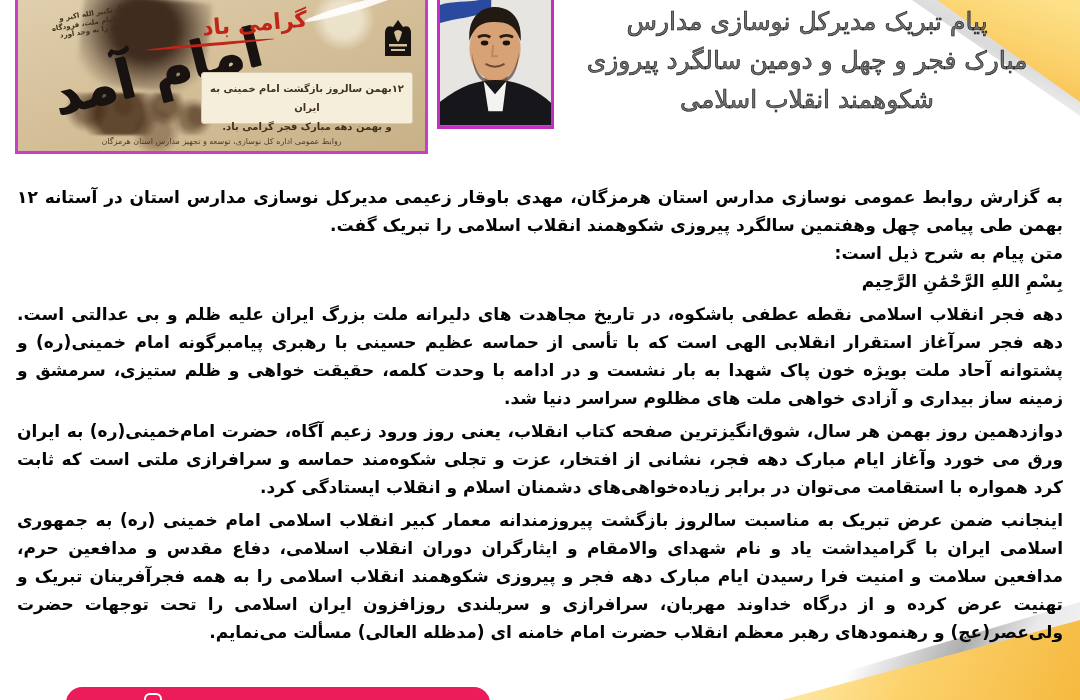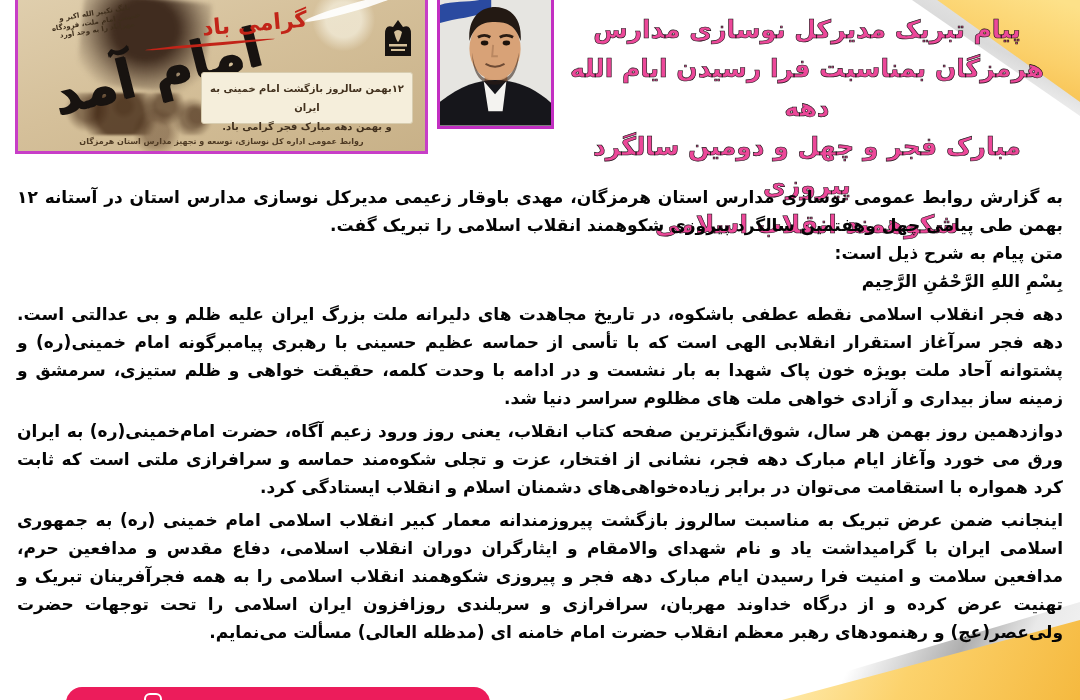--- a/index.html
+++ b/index.html
@@ -82,33 +82,33 @@
   }
   .poster-emblem { position:absolute; right:10px; top:27px; width:34px; height:40px; }
   .poster-caption {
     position:absolute; right:12px; top:81px; width:212px; height:52px;
     background:#f5eedb; border:1px solid #d8cdb0; border-radius:3px;
     padding:6px 6px 0 6px; text-align:center;
     font-size:10px; line-height:19px; font-weight:bold; color:#41301d;
   }
   .poster-footer {
     position:absolute; bottom:5px; left:0; width:100%;
-    text-align:center; font-size:8px; font-weight:bold; color:#4f3b24;
+    text-align:center; font-size:8px; font-weight:normal; color:#4f3b24;
   }
   
   .portrait {
     position:absolute; left:437px; top:-8px; width:117px; height:137px;
     border:3px solid #c22fc2; overflow:hidden; background:#e3e3df;
   }
   .portrait svg { display:block; width:100%; height:100%; }
   
   .headline {
-    position:absolute; left:562px; top:10px; width:490px;
+    position:absolute; left:562px; top:2px; width:490px;
     text-align:center; direction:rtl;
-    font-size:25px; line-height:39px; font-weight:bold; color:#ec4899;
+    font-size:25px; line-height:39px; font-weight:normal; color:#737373;
     -webkit-text-stroke:0.6px #0d0d0d;
   }
   
   .article {
     position:absolute; left:17px; top:183px; width:1046px;
     direction:rtl; text-align:justify; text-align-last:right;
     font-size:17px; line-height:28px; font-weight:bold; color:#050505;
   }
   .article p { margin:0; }
   .article p.gap { margin-top:5px; }
@@ -173,21 +173,20 @@
       <ellipse cx="47" cy="50" rx="4" ry="2.6" fill="#1d130c"></ellipse>
       <ellipse cx="70" cy="50" rx="4" ry="2.6" fill="#1d130c"></ellipse>
       <path d="M56 52 L55 64 L61 64" stroke="#b98761" stroke-width="2" fill="none"></path>
       <path d="M34 60 C36 82 46 90 58 90 C70 90 80 82 83 60 C83 78 76 94 58 94 C40 94 34 78 34 60 Z" fill="rgba(46,28,18,.55)"></path>
       <path d="M48 72 Q58 78 68 72" stroke="#6d4a34" stroke-width="2" fill="none"></path>
     </svg>
   </div>
 
   <div class="headline">
     <div>پیام تبریک مدیرکل نوسازی مدارس</div>
-    <div>هرمزگان بمناسبت فرا رسیدن ایام الله دهه</div>
     <div>مبارک فجر و چهل و دومین سالگرد پیروزی</div>
     <div>شکوهمند انقلاب اسلامی</div>
   </div>
 
   <div class="article">
     <p>به گزارش روابط عمومی نوسازی مدارس استان هرمزگان، مهدی باوقار زعیمی مدیرکل نوسازی مدارس استان در آستانه ۱۲ بهمن طی پیامی چهل وهفتمین سالگرد پیروزی شکوهمند انقلاب اسلامی را تبریک گفت.</p>
     <p>متن پیام به شرح ذیل است:</p>
     <p>بِسْمِ اللهِ الرَّحْمَٰنِ الرَّحِیم</p>
     <p class="gap">دهه فجر انقلاب اسلامی نقطه عطفی باشکوه، در تاریخ مجاهدت های دلیرانه ملت بزرگ ایران علیه ظلم و بی عدالتی است. دهه فجر سرآغاز استقرار انقلابی الهی است که با تأسی از حماسه عظیم حسینی با رهبری پیامبرگونه امام خمینی(ره) و پشتوانه آحاد ملت بویژه خون پاک شهدا به بار نشست و در ادامه با وحدت کلمه، حقیقت خواهی و ظلم ستیزی، سرمشق و زمینه ساز بیداری و آزادی خواهی ملت های مظلوم سراسر دنیا شد.</p>
     <p class="gap">دوازدهمین روز بهمن هر سال، شوق‌انگیزترین صفحه کتاب انقلاب، یعنی روز ورود زعیم آگاه، حضرت امام‌خمینی(ره) به ایران ورق می خورد وآغاز ایام مبارک دهه فجر، نشانی از افتخار، عزت و تجلی شکوه‌مند حماسه و سرافرازی ملتی است که ثابت کرد همواره با استقامت می‌توان در برابر زیاده‌خواهی‌های دشمنان اسلام و انقلاب ایستادگی کرد.</p>

